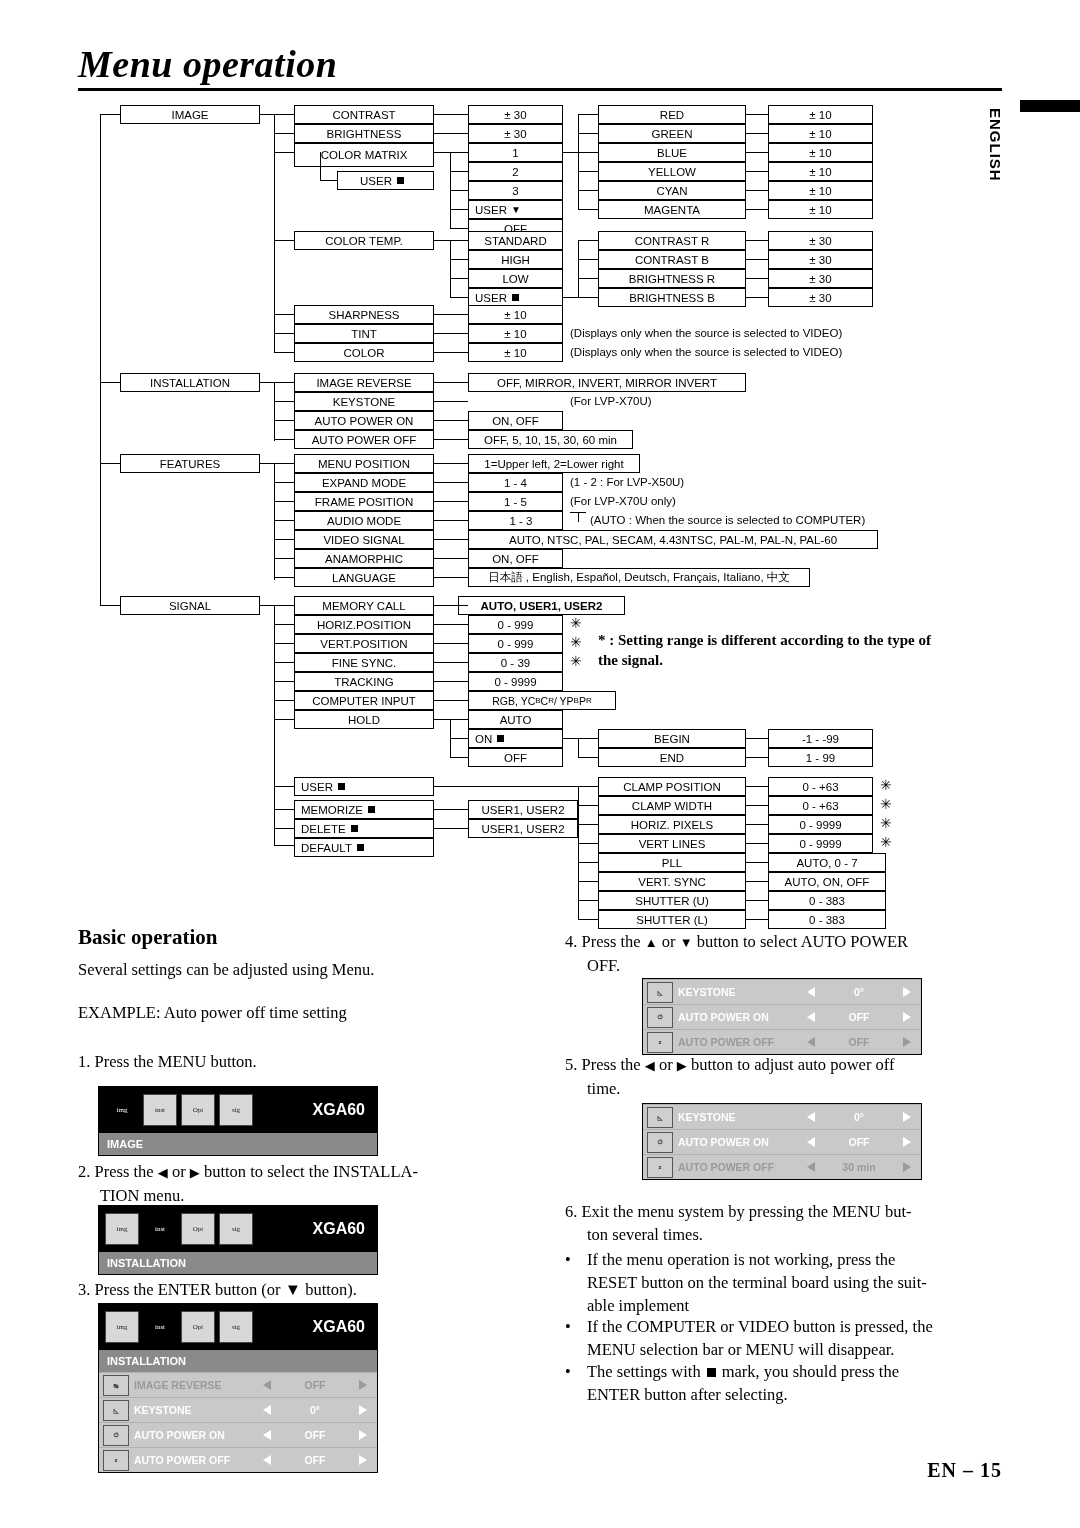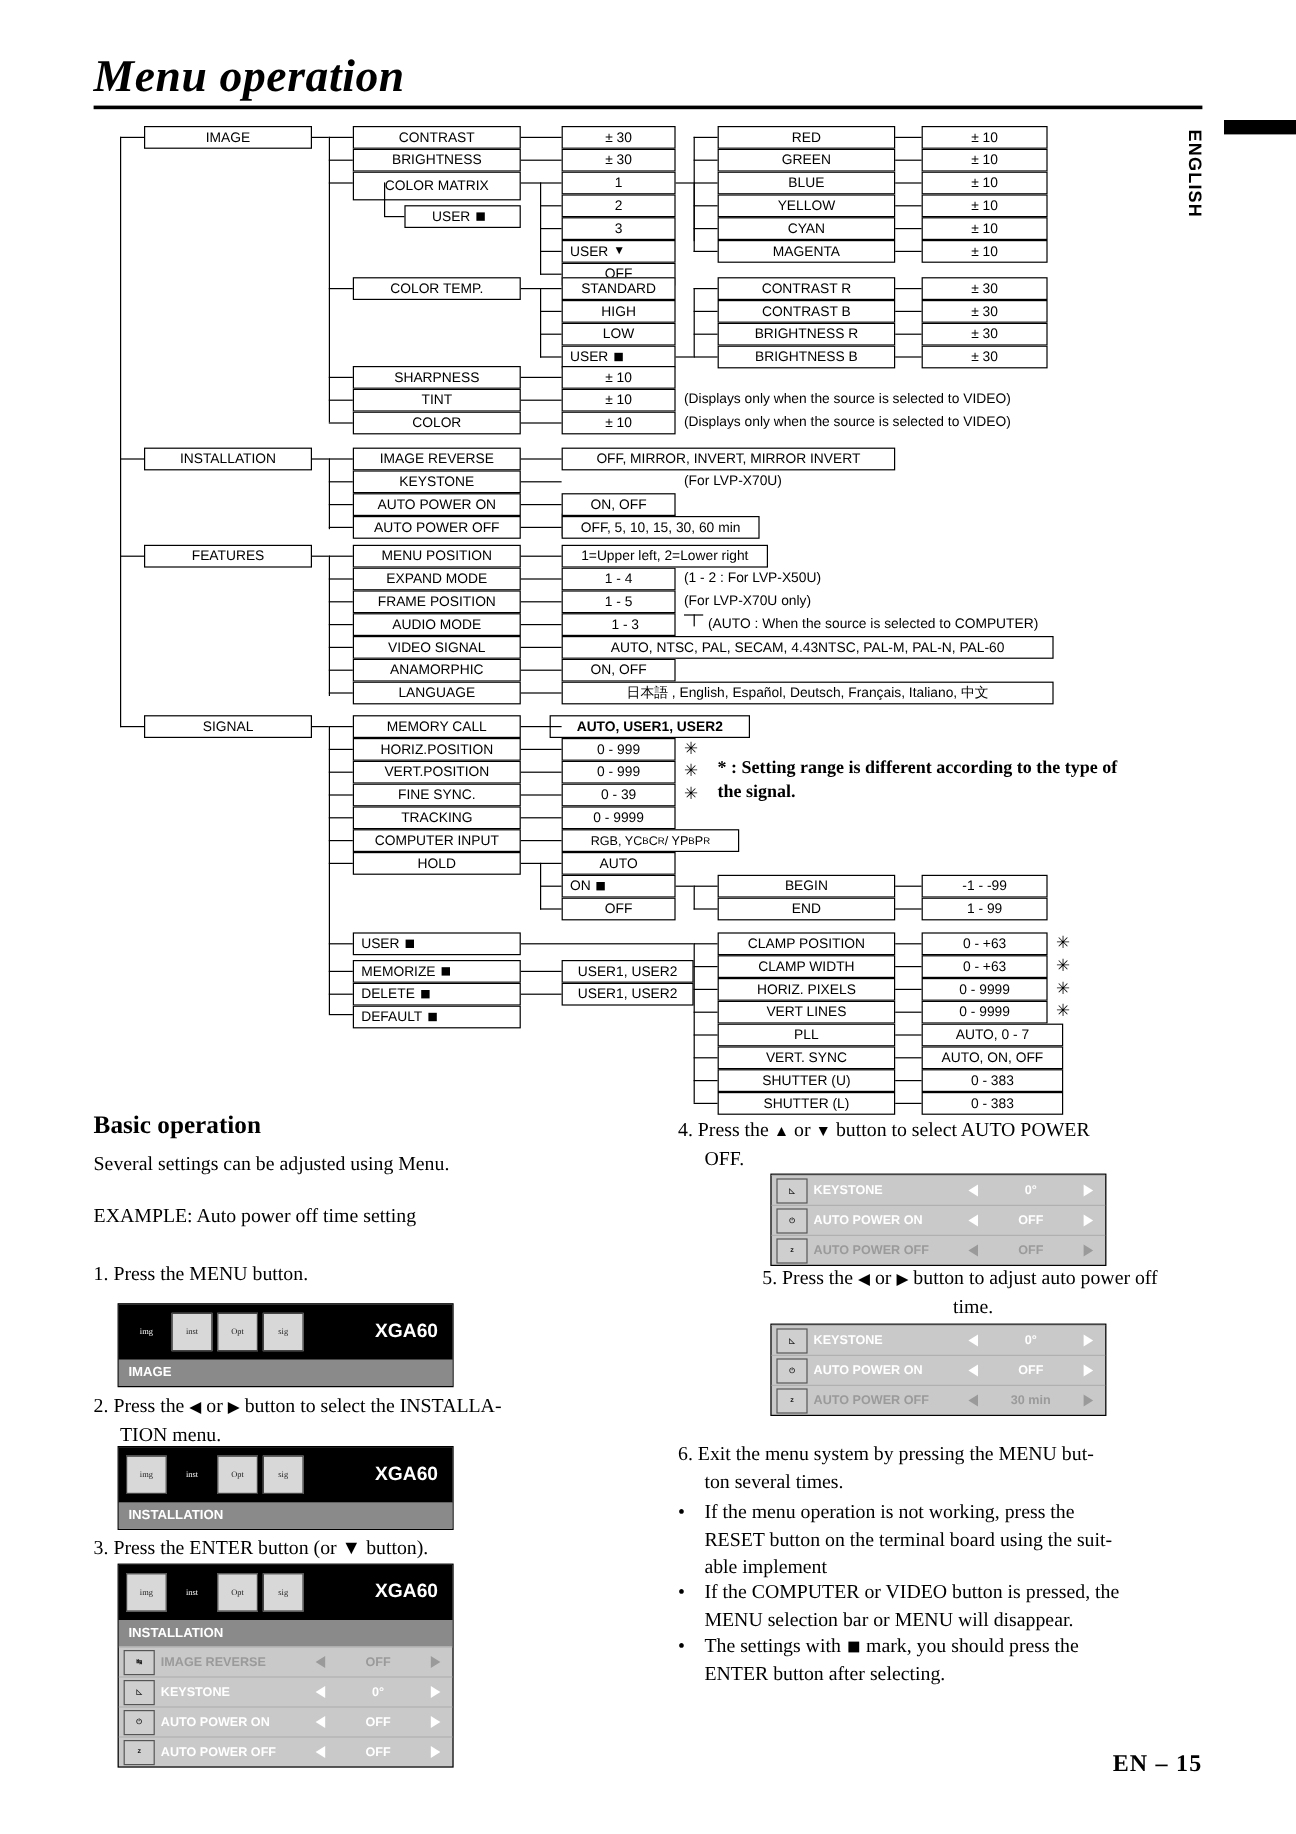--- a/index.html
+++ b/index.html
@@ -256,21 +256,21 @@
     <div class="note" style="left:492px;top:395px;">(For LVP-X70U only)</div>
     <div class="bx" style="left:390px;top:411px;width:95px;height:19px;padding-left:11px;">1 - 3</div>
     <div class="ln hl" style="left:356px;top:420px;width:34px;"></div>
     <div class="note" style="left:512px;top:414px;">(AUTO : When the source is selected to COMPUTER)</div>
     <div class="ln vl" style="left:500px;top:412px;height:10px;"></div>
     <div class="ln hl" style="left:492px;top:412px;width:16px;"></div>
     <div class="bx" style="left:390px;top:430px;width:410px;height:19px;">AUTO, NTSC, PAL, SECAM, 4.43NTSC, PAL-M, PAL-N, PAL-60</div>
     <div class="ln hl" style="left:356px;top:439px;width:34px;"></div>
     <div class="bx" style="left:390px;top:449px;width:95px;height:19px;">ON, OFF</div>
     <div class="ln hl" style="left:356px;top:458px;width:34px;"></div>
-    <div class="bx" style="left:390px;top:468px;width:410px;height:19px;">日本語 , English, Español, Deutsch, Français, Italiano, 中文</div>
+    <div class="bx" style="left:390px;top:468px;width:342px;height:19px;">日本語 , English, Español, Deutsch, Français, Italiano, 中文</div>
     <div class="ln hl" style="left:356px;top:477px;width:34px;"></div>
 
     <div class="ln vl" style="left:196px;top:505px;height:240px;"></div>
     <div class="ln hl" style="left:182px;top:505px;width:14px;"></div>
 
     <div class="bx" style="left:216px;top:496px;width:140px;height:19px;">MEMORY CALL</div>
     <div class="ln hl" style="left:196px;top:505px;width:20px;"></div>
     <div class="bx" style="left:216px;top:515px;width:140px;height:19px;">HORIZ.POSITION</div>
     <div class="ln hl" style="left:196px;top:524px;width:20px;"></div>
     <div class="bx" style="left:216px;top:534px;width:140px;height:19px;">VERT.POSITION</div>
@@ -522,21 +522,21 @@
           <span>AUTO POWER OFF</span>
         </div>
       <div class="val">
           <span class="tri-l"></span>
           <span>OFF</span>
           <span class="tri-r"></span>
         </div>
     </div>
   </div>
 
-  <div class="p" style="left:565px;top:1053px;width:470px;text-align:center;">
+  <div class="p" style="left:565px;top:1053px;width:470px;">
     <span>5. Press the </span><span class="arrowglyph">◀</span><span> or </span><span class="arrowglyph">▶</span><span> button to adjust auto power off</span><br>
     <span style="margin-left:22px;display:inline-block;">time.</span>
   </div>
 
   <div class="osd" style="left:642px;top:1103px;">
     <div class="osd-row">
       <div class="lbl">
           <span class="mini">◺</span>
           <span>KEYSTONE</span>
         </div>

